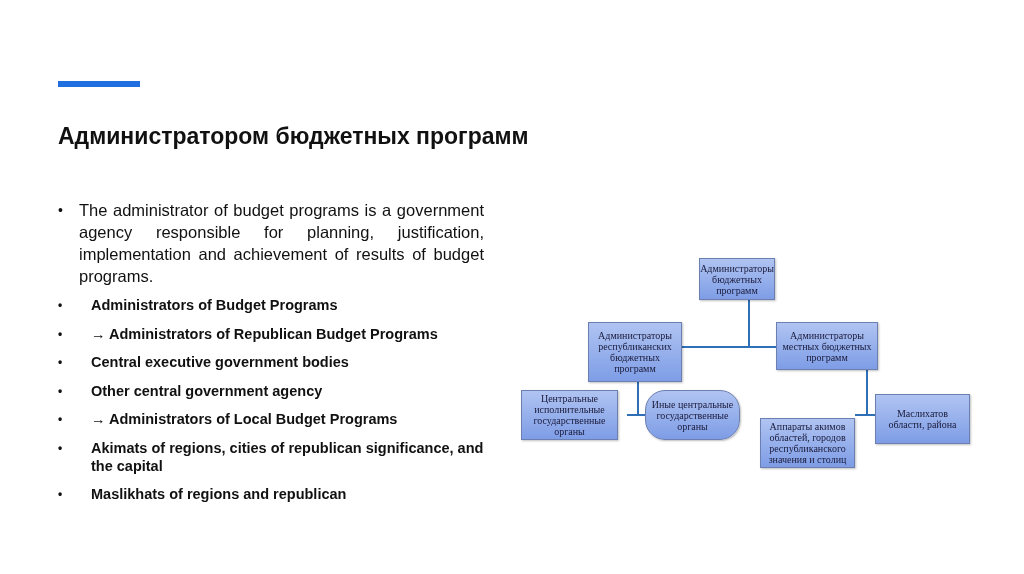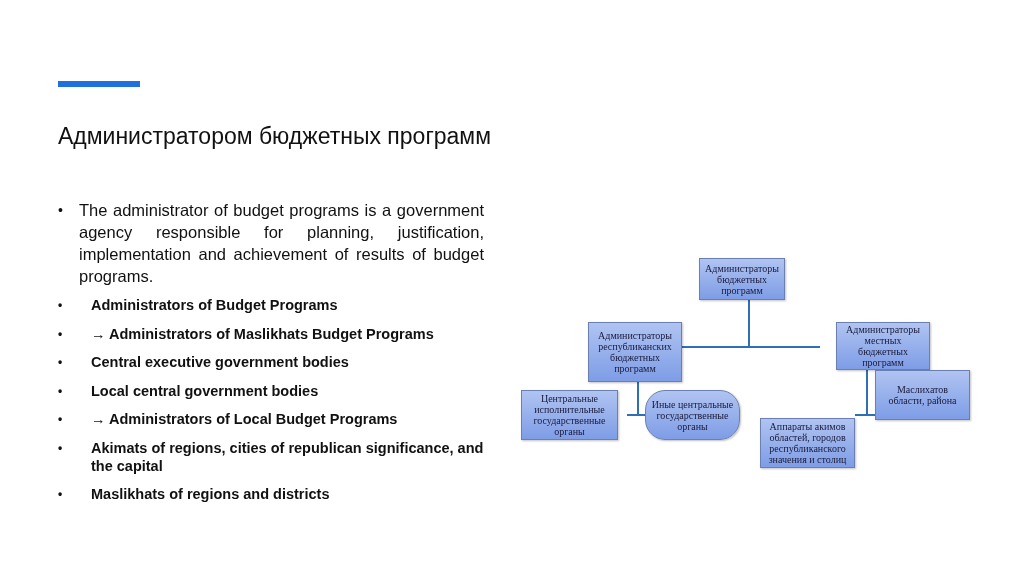--- a/index.html
+++ b/index.html
@@ -1,18 +1,18 @@
 <!DOCTYPE html>
 <html><head>
 <meta charset="utf-8">
 <style>
   html, body { margin:0; padding:0; }
   body { width:1024px; height:574px; background:#ffffff; position:relative; overflow:hidden; font-family:"Liberation Sans", sans-serif; color:#000; }
   .accent-bar { position:absolute; left:58px; top:81px; width:82px; height:6px; background:#1f6fe0; }
-  .title { position:absolute; left:58px; top:122px; width:560px; font-weight:normal; font-size:23px; line-height:29px; color:#111; }
+  .title { position:absolute; left:58px; top:122px; width:560px; font-weight:bold; font-size:23px; line-height:29px; color:#111; }
   .title div { white-space:nowrap; }
   .intro { position:absolute; left:58px; top:199px; width:426px; font-size:16.5px; line-height:22px; color:#111; }
   .intro .bullet { position:absolute; left:0; top:0; font-size:14px; }
   .intro .text { display:block; margin-left:21px; text-align:justify; }
   .items { position:absolute; left:58px; top:296px; width:440px; list-style:none; margin:0; padding:0; }
   .items li { position:relative; font-weight:bold; font-size:14.5px; line-height:18px; margin-bottom:10.5px; color:#111; }
   .items li .dot { position:absolute; left:0; top:0; font-size:12px; }
   .items li .label { display:block; margin-left:33px; }
   .box { position:absolute; box-sizing:border-box; border:1px solid #6b7fb0; background:linear-gradient(#b0c4f2, #7e9de6); box-shadow:1px 1px 2px rgba(0,0,0,0.25); font-family:"Liberation Serif", serif; font-size:10px; line-height:11px; color:#1a1a3a; display:flex; align-items:center; justify-content:center; text-align:center; padding:1px 3px; }
   .line { position:absolute; background:#2f6fb6; }
@@ -31,53 +31,53 @@
   <span class="text">The administrator of budget programs is a government agency responsible for planning, justification, implementation and achievement of results of budget programs.</span>
 </div>
 
 <ul class="items">
   <li>
       <span class="dot">•</span>
       <span class="label">Administrators of Budget Programs</span>
     </li>
   <li>
       <span class="dot">•</span>
-      <span class="label">→ Administrators of Maslikhats Budget Programs</span>
+      <span class="label">→ Administrators of Republican Budget Programs</span>
     </li>
   <li>
       <span class="dot">•</span>
       <span class="label">Central executive government bodies</span>
     </li>
   <li>
       <span class="dot">•</span>
-      <span class="label">Local central government bodies</span>
+      <span class="label">Other central government agency</span>
     </li>
   <li>
       <span class="dot">•</span>
       <span class="label">→ Administrators of Local Budget Programs</span>
     </li>
   <li>
       <span class="dot">•</span>
       <span class="label">Akimats of regions, cities of republican significance, and the capital</span>
     </li>
   <li>
       <span class="dot">•</span>
-      <span class="label">Maslikhats of regions and districts</span>
+      <span class="label">Maslikhats of regions and republican</span>
     </li>
 </ul>
 
 <div>
 
   <div class="line" style="left:748px; top:300px; width:1.5px; height:47px;"></div>
   <div class="line" style="left:682px; top:346px; width:138px; height:1.5px;"></div>
   <div class="line" style="left:637px; top:370px; width:1.5px; height:45px;"></div>
   <div class="line" style="left:627px; top:414px; width:18px; height:1.5px;"></div>
   <div class="line" style="left:866px; top:370px; width:1.5px; height:45px;"></div>
   <div class="line" style="left:855px; top:414px; width:20px; height:1.5px;"></div>
 
-  <div class="box" style="left:699px; top:258px; width:86px; height:42px;">Администраторы бюджетных программ</div>
+  <div class="box" style="left:699px; top:258px; width:76px; height:42px;">Администраторы бюджетных программ</div>
   <div class="box" style="left:588px; top:322px; width:94px; height:60px;">Администраторы республиканских бюджетных программ</div>
-  <div class="box" style="left:836px; top:322px; width:94px; height:48px;">Администраторы местных бюджетных программ</div>
+  <div class="box" style="left:776px; top:322px; width:102px; height:48px;">Администраторы местных бюджетных программ</div>
   <div class="box" style="left:521px; top:390px; width:97px; height:50px;">Центральные исполнительные государственные органы</div>
   <div class="box" style="left:645px; top:390px; width:95px; height:50px;border-radius:20px;">Иные центральные государственные органы</div>
   <div class="box" style="left:760px; top:390px; width:95px; height:50px;margin-top:28px;">Аппараты акимов областей, городов республиканского значения и столиц</div>
-  <div class="box" style="left:875px; top:370px; width:95px; height:50px;">Маслихатов области, района</div>
+  <div class="box" style="left:875px; top:394px; width:95px; height:50px;">Маслихатов области, района</div>
 </div>
 
 </body></html>

